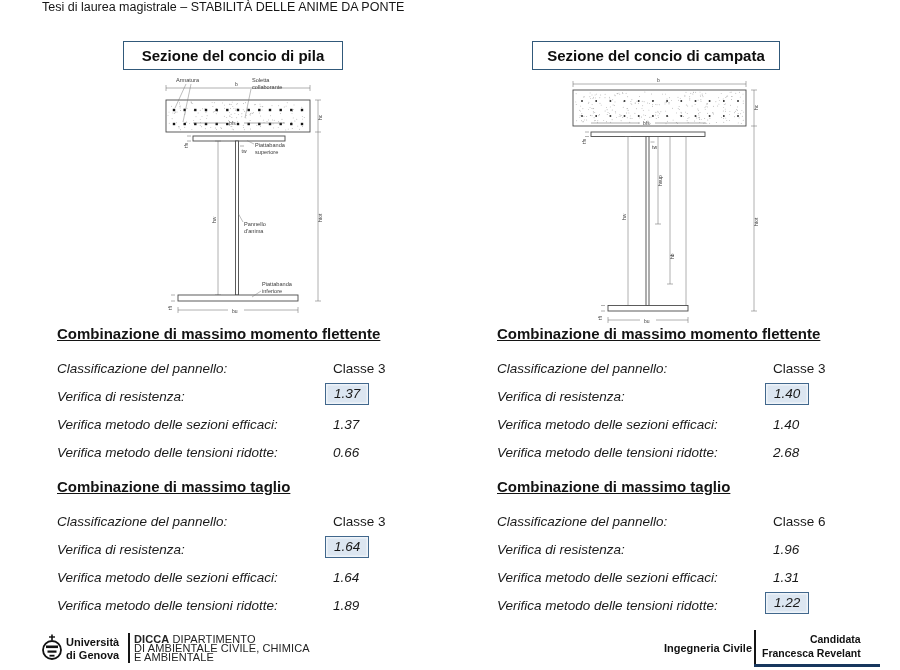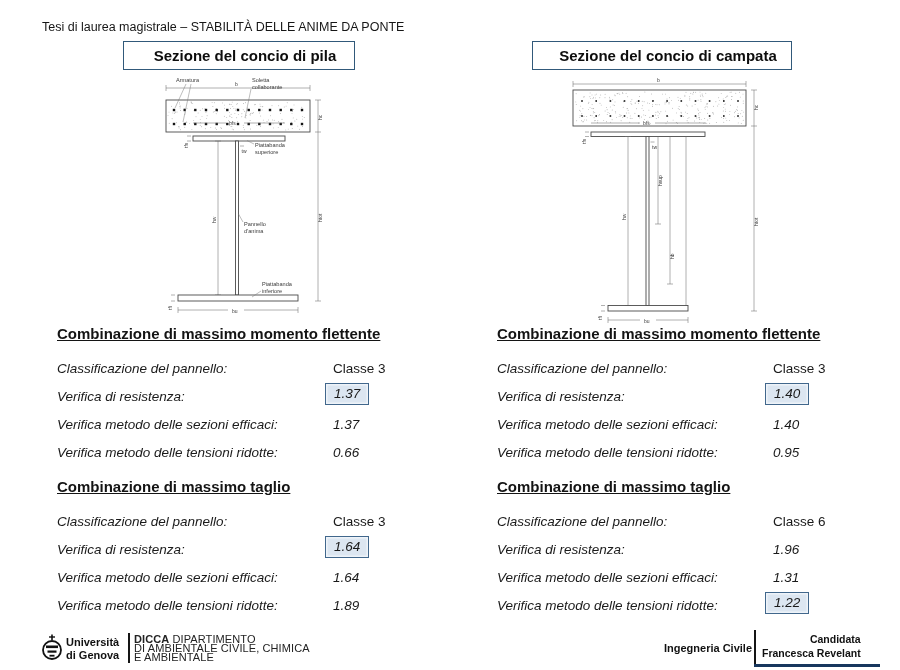--- a/index.html
+++ b/index.html
@@ -1,24 +1,24 @@
 <!DOCTYPE html>
 <html><head>
 <meta charset="utf-8">
 <style>
   html,body { margin:0; padding:0; }
   body {
     width:900px; height:670px; background:#ffffff; position:relative; overflow:hidden;
     font-family:"Liberation Sans", sans-serif; color:#1a1a1a;
   }
   .abs { position:absolute; }
-  .header-title { left:42px; top:20px; font-size:12.5px; color:#161616; }
+  .header-title { left:42px; top:0; font-size:12.5px; color:#161616; }
   .titlebox {
     border:1.5px solid #31597a; display:flex; align-items:center; justify-content:center;
-    font-weight:bold; font-size:15px; color:#0d0d0d; background:#fff;padding-left:12px;
+    font-weight:bold; font-size:15px; color:#0d0d0d; background:#fff;
   }
   #box-left  { left:123px; top:41px; width:218px; height:27px; }
   #box-right { left:532px; top:41px; width:246px; height:27px; }
   .section-heading { font-size:15px; font-weight:bold; text-decoration:underline; color:#141414; white-space:nowrap; }
   .row-label { font-size:13.5px; font-style:italic; white-space:nowrap; }
   .val { font-size:13.5px; white-space:nowrap; }
   .num { font-style:italic; }
   .hl {
     background:#dce6f1; border:1.8px solid #41678c; padding:2px 8px 3px 8px;
     box-shadow: inset 0 0 0 1.5px #eef3f9;
@@ -743,21 +743,21 @@
 <div class="abs row-label" style="left:497px;top:361px">Classificazione del pannello:</div>
 <div class="abs val" style="left:773px;top:361px">Classe 3</div>
 
 <div class="abs row-label" style="left:497px;top:389px">Verifica di resistenza:</div>
 <span class="abs val num hl" style="left:765px;top:383px">1.40</span>
 
 <div class="abs row-label" style="left:497px;top:417px">Verifica metodo delle sezioni efficaci:</div>
 <div class="abs val num" style="left:773px;top:417px">1.40</div>
 
 <div class="abs row-label" style="left:497px;top:445px">Verifica metodo delle tensioni ridotte:</div>
-<div class="abs val num" style="left:773px;top:445px">0.95</div>
+<div class="abs val num" style="left:773px;top:445px">2.68</div>
 
 <div class="abs section-heading" style="left:497px;top:478px">Combinazione di massimo taglio</div>
 
 <div class="abs row-label" style="left:497px;top:514px">Classificazione del pannello:</div>
 <div class="abs val" style="left:773px;top:514px">Classe 6</div>
 
 <div class="abs row-label" style="left:497px;top:542px">Verifica di resistenza:</div>
 <div class="abs val num" style="left:773px;top:542px">1.96</div>
 
 <div class="abs row-label" style="left:497px;top:570px">Verifica metodo delle sezioni efficaci:</div>

